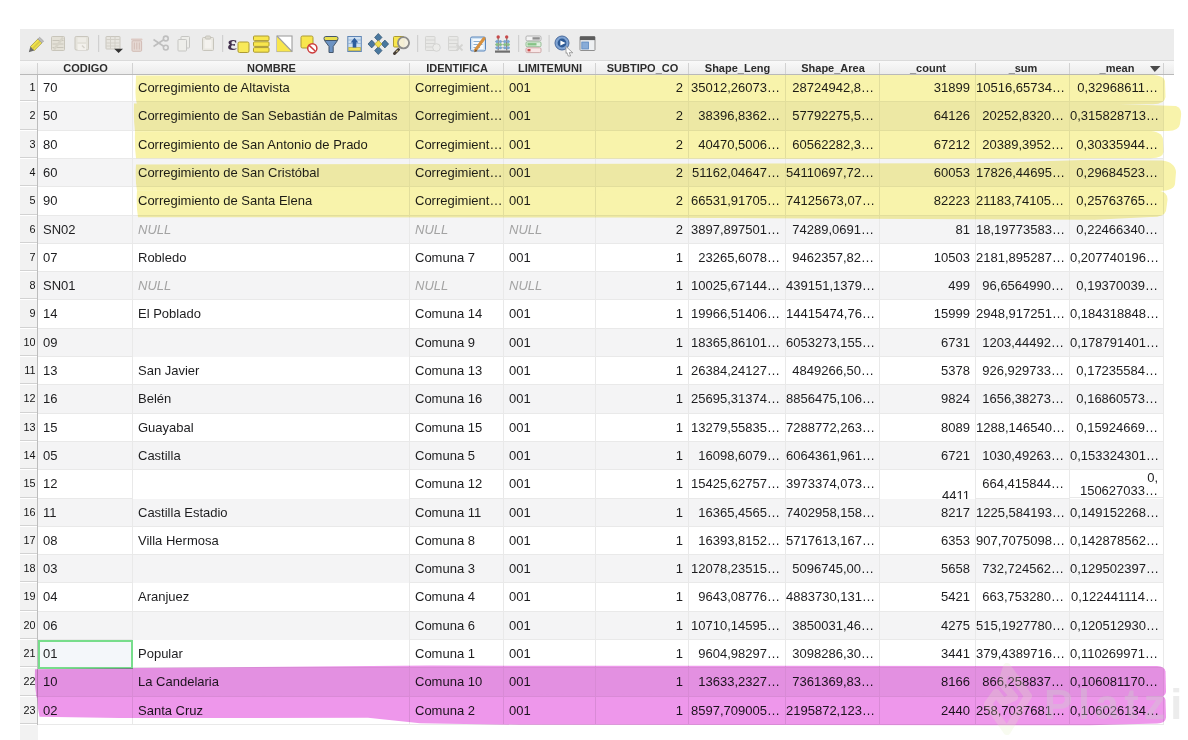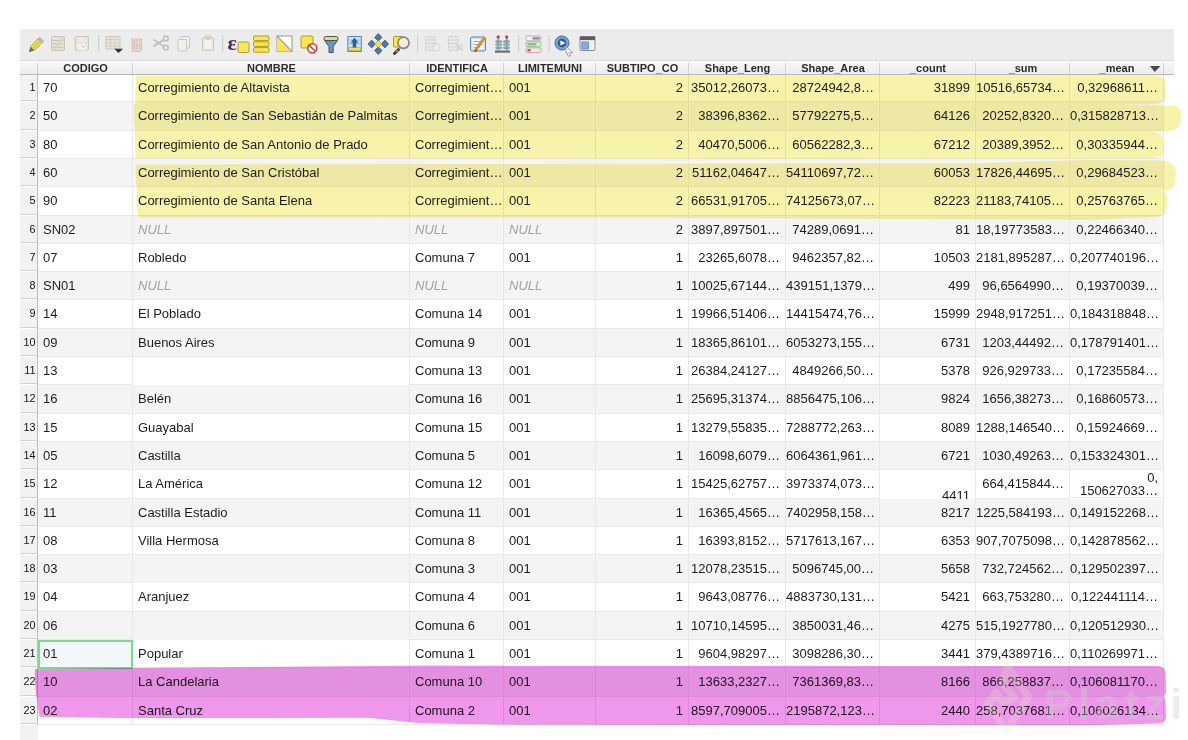--- a/index.html
+++ b/index.html
@@ -125,32 +125,32 @@
 <div class="cell cl" style="left:504px;width:92px;top:300.43px;height:28.30px;line-height:27.30px">001</div>
 <div class="cell cr" style="left:596px;width:93px;top:300.43px;height:28.30px;line-height:27.30px">1</div>
 <div class="cell cr" style="left:689px;width:97px;top:300.43px;height:28.30px;line-height:27.30px">19966,51406…</div>
 <div class="cell cr" style="left:786px;width:94px;top:300.43px;height:28.30px;line-height:27.30px">14415474,76…</div>
 <div class="cell cr" style="left:880px;width:96px;top:300.43px;height:28.30px;line-height:27.30px">15999</div>
 <div class="cell cr" style="left:976px;width:94px;top:300.43px;height:28.30px;line-height:27.30px">2948,917251…</div>
 <div class="cell cr" style="left:1070px;width:94px;top:300.43px;height:28.30px;line-height:27.30px">0,184318848…</div>
 <div class="rowbg" style="top:328.74px;height:28.30px;background:#f4f4f5"></div>
 <div class="gut" style="top:328.74px;height:27.30px;line-height:27.30px">10</div>
 <div class="cell cl" style="left:38px;width:95px;top:328.74px;height:28.30px;line-height:27.30px">09</div>
-<div class="cell cl" style="left:133px;width:277px;top:328.74px;height:28.30px;line-height:27.30px">Buenos Aires</div>
 <div class="cell cl" style="left:410px;width:94px;top:328.74px;height:28.30px;line-height:27.30px">Comuna 9</div>
 <div class="cell cl" style="left:504px;width:92px;top:328.74px;height:28.30px;line-height:27.30px">001</div>
 <div class="cell cr" style="left:596px;width:93px;top:328.74px;height:28.30px;line-height:27.30px">1</div>
 <div class="cell cr" style="left:689px;width:97px;top:328.74px;height:28.30px;line-height:27.30px">18365,86101…</div>
 <div class="cell cr" style="left:786px;width:94px;top:328.74px;height:28.30px;line-height:27.30px">6053273,155…</div>
 <div class="cell cr" style="left:880px;width:96px;top:328.74px;height:28.30px;line-height:27.30px">6731</div>
 <div class="cell cr" style="left:976px;width:94px;top:328.74px;height:28.30px;line-height:27.30px">1203,44492…</div>
 <div class="cell cr" style="left:1070px;width:94px;top:328.74px;height:28.30px;line-height:27.30px">0,178791401…</div>
 <div class="rowbg" style="top:357.04px;height:28.30px;background:#ffffff"></div>
 <div class="gut" style="top:357.04px;height:27.30px;line-height:27.30px">11</div>
 <div class="cell cl" style="left:38px;width:95px;top:357.04px;height:28.30px;line-height:27.30px">13</div>
+<div class="cell cl" style="left:133px;width:277px;top:357.04px;height:28.30px;line-height:27.30px">San Javier</div>
 <div class="cell cl" style="left:410px;width:94px;top:357.04px;height:28.30px;line-height:27.30px">Comuna 13</div>
 <div class="cell cl" style="left:504px;width:92px;top:357.04px;height:28.30px;line-height:27.30px">001</div>
 <div class="cell cr" style="left:596px;width:93px;top:357.04px;height:28.30px;line-height:27.30px">1</div>
 <div class="cell cr" style="left:689px;width:97px;top:357.04px;height:28.30px;line-height:27.30px">26384,24127…</div>
 <div class="cell cr" style="left:786px;width:94px;top:357.04px;height:28.30px;line-height:27.30px">4849266,50…</div>
 <div class="cell cr" style="left:880px;width:96px;top:357.04px;height:28.30px;line-height:27.30px">5378</div>
 <div class="cell cr" style="left:976px;width:94px;top:357.04px;height:28.30px;line-height:27.30px">926,929733…</div>
 <div class="cell cr" style="left:1070px;width:94px;top:357.04px;height:28.30px;line-height:27.30px">0,17235584…</div>
 <div class="rowbg" style="top:385.35px;height:28.30px;background:#f4f4f5"></div>
 <div class="gut" style="top:385.35px;height:27.30px;line-height:27.30px">12</div>
@@ -184,21 +184,20 @@
 <div class="cell cl" style="left:504px;width:92px;top:441.96px;height:28.30px;line-height:27.30px">001</div>
 <div class="cell cr" style="left:596px;width:93px;top:441.96px;height:28.30px;line-height:27.30px">1</div>
 <div class="cell cr" style="left:689px;width:97px;top:441.96px;height:28.30px;line-height:27.30px">16098,6079…</div>
 <div class="cell cr" style="left:786px;width:94px;top:441.96px;height:28.30px;line-height:27.30px">6064361,961…</div>
 <div class="cell cr" style="left:880px;width:96px;top:441.96px;height:28.30px;line-height:27.30px">6721</div>
 <div class="cell cr" style="left:976px;width:94px;top:441.96px;height:28.30px;line-height:27.30px">1030,49263…</div>
 <div class="cell cr" style="left:1070px;width:94px;top:441.96px;height:28.30px;line-height:27.30px">0,153324301…</div>
 <div class="rowbg" style="top:470.26px;height:28.30px;background:#ffffff"></div>
 <div class="gut" style="top:470.26px;height:27.30px;line-height:27.30px">15</div>
 <div class="cell cl" style="left:38px;width:95px;top:470.26px;height:28.30px;line-height:27.30px">12</div>
-<div class="cell cl" style="left:133px;width:277px;top:470.26px;height:28.30px;line-height:27.30px">La América</div>
 <div class="cell cl" style="left:410px;width:94px;top:470.26px;height:28.30px;line-height:27.30px">Comuna 12</div>
 <div class="cell cl" style="left:504px;width:92px;top:470.26px;height:28.30px;line-height:27.30px">001</div>
 <div class="cell cr" style="left:596px;width:93px;top:470.26px;height:28.30px;line-height:27.30px">1</div>
 <div class="cell cr" style="left:689px;width:97px;top:470.26px;height:28.30px;line-height:27.30px">15425,62757…</div>
 <div class="cell cr" style="left:786px;width:94px;top:470.26px;height:28.30px;line-height:27.30px">3973374,073…</div>
 <div class="cell cr" style="left:880px;width:96px;top:482px;height:28.30px;line-height:27.30px">4411</div>
 <div class="cell cr" style="left:976px;width:94px;top:470.26px;height:28.30px;line-height:27.30px">664,415844…</div>
 <div class="cell cr" style="left:1070px;width:94px;top:470.26px;height:28.30px;line-height:27.30px;line-height:13px;padding-top:1px;height:27.30px">0,<br>150627033…</div>
 <div class="rowbg" style="top:498.57px;height:28.30px;background:#f4f4f5"></div>
 <div class="gut" style="top:498.57px;height:27.30px;line-height:27.30px">16</div>

